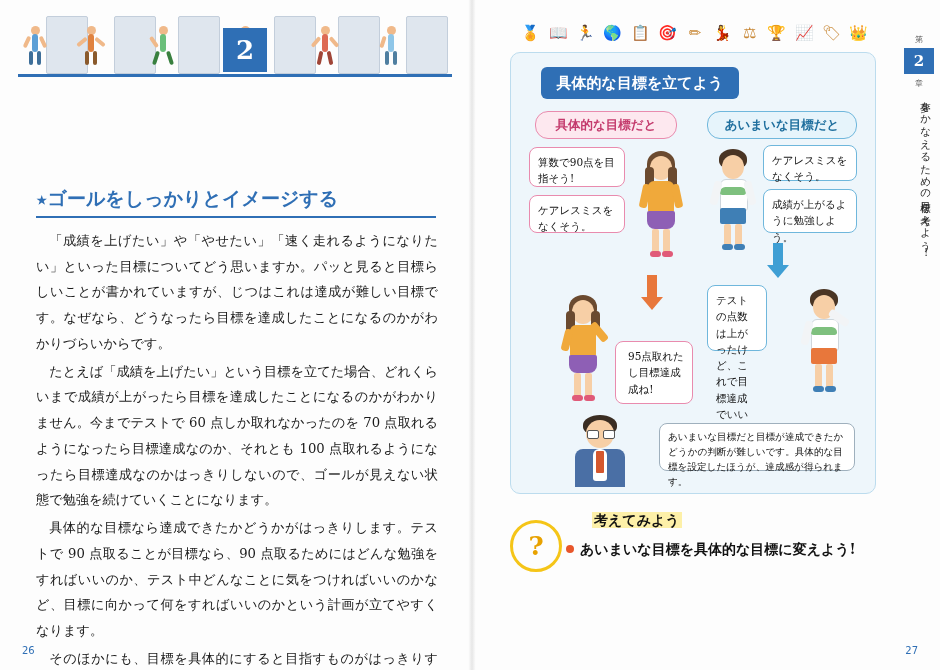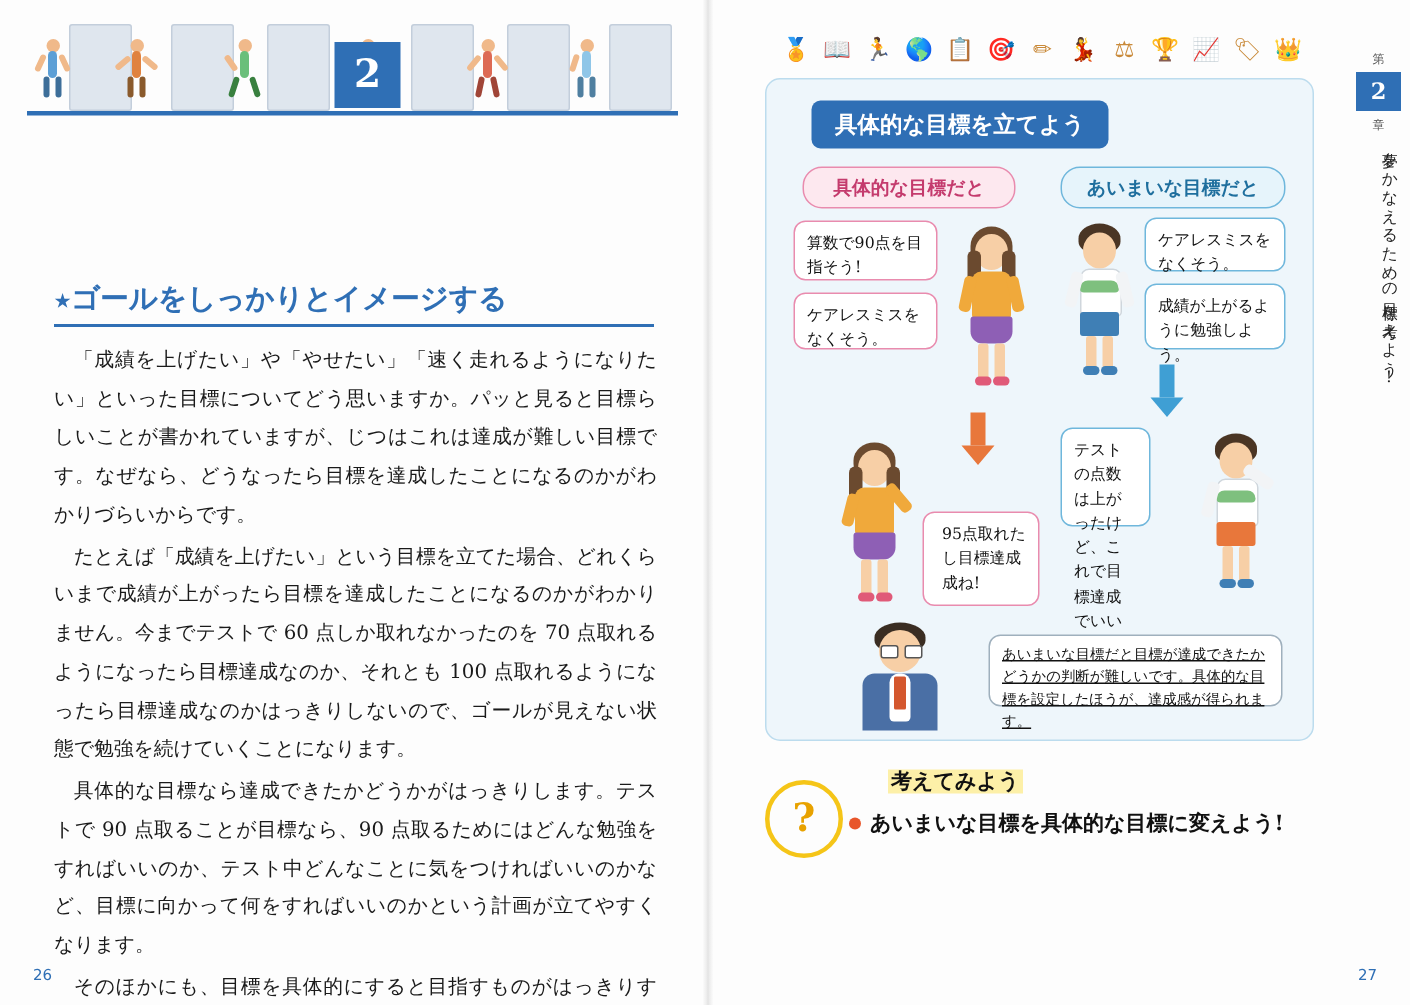--- a/index.html
+++ b/index.html
@@ -287,21 +287,20 @@
     width: 196px; height: 48px;
     background: #ffffff;
     border: 1.5px solid #9fb0bd;
     border-radius: 8px;
     font-family: "DejaVu Serif", "Liberation Serif", serif;
     font-size: 9.6px;
     line-height: 1.55;
     color: #111;
     padding: 6px 8px;
     box-sizing: border-box;
-    text-decoration: underline;
   }
 
   .think-box {
     position: absolute;
     left: 34px; top: 512px;
     width: 374px; height: 110px;
   }
   .q-circle {
     position: absolute;
     left: 0; top: 8px;

